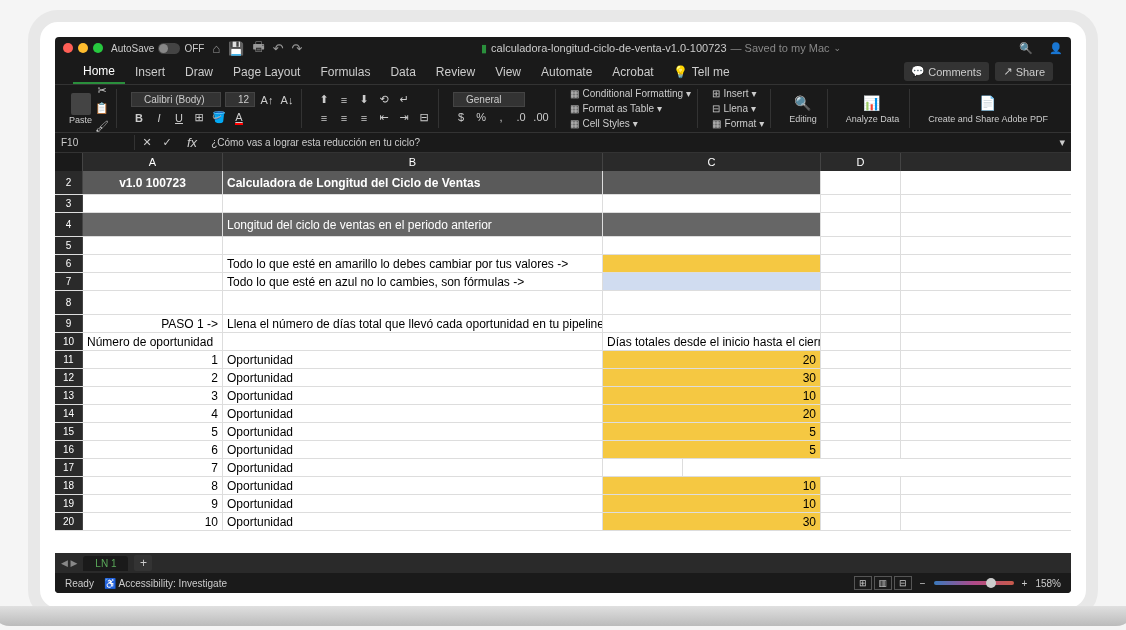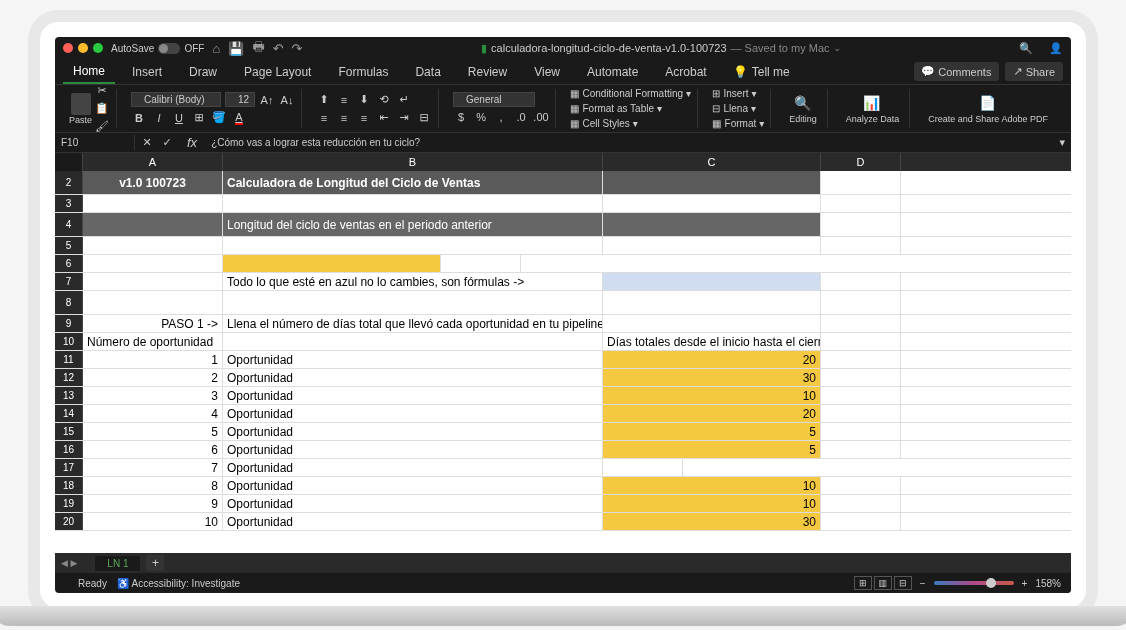--- a/index.html
+++ b/index.html
@@ -9,21 +9,21 @@
 .titlebar { display:flex; align-items:center; height:22px; padding:0 8px; gap:8px; }
 .dots { display:flex; gap:5px; }
 .dot { width:10px; height:10px; border-radius:50%; }
 .autosave { display:flex; align-items:center; gap:4px; font-size:10px; }
 .toggle { width:22px; height:11px; background:#444; border-radius:6px; position:relative; }
 .toggle::after { content:''; position:absolute; left:1px; top:1px; width:9px; height:9px; background:#888; border-radius:50%; }
 .qat { display:flex; gap:8px; align-items:center; }
 .qat span { font-size:13px; color:#999; }
 .filename { flex:1; text-align:center; font-size:11px; color:#ccc; display:flex; align-items:center; justify-content:center; gap:4px; }
 .filename .saved { color:#888; }
-.ribbon-tabs { display:flex; align-items:center; height:26px; padding:0 8px; gap:7px; border-bottom:1px solid #333; }
+.ribbon-tabs { display:flex; align-items:center; height:26px; padding:0 18px; gap:0; border-bottom:1px solid #333; }
 .tab { padding:4px 10px; font-size:12px; cursor:pointer; }
 .tab.active { border-bottom:2px solid #2a8f3c; color:#fff; }
 .ribbon-right { margin-left:auto; display:flex; gap:6px; }
 .btn-r { background:#333; padding:3px 8px; border-radius:3px; font-size:11px; display:flex; align-items:center; gap:3px; }
 .ribbon { display:flex; height:48px; background:#1a1a1a; padding:4px 8px; gap:8px; border-bottom:1px solid #333; align-items:center; }
 .group { display:flex; flex-direction:column; gap:2px; padding:0 6px; border-right:1px solid #333; height:100%; justify-content:center; }
 .group.h { flex-direction:row; align-items:center; }
 .paste { display:flex; flex-direction:column; align-items:center; font-size:9px; }
 .paste-icon { width:20px; height:22px; background:#444; border-radius:2px; }
 .font-row { display:flex; gap:4px; align-items:center; }
@@ -50,23 +50,23 @@
 .cell.b { width:380px; } 
 .cell.c { width:218px; } 
 .cell.c.num { justify-content:flex-end; }
 .cell.d { width:80px; }
 .row.dark .cell { background:#5a5a5a; color:#fff; font-weight:600; }
 .row.gray .cell { background:#666; color:#fff; }
 .yellow { background:#f5c842 !important; }
 .blue { background:#d0dcf0 !important; }
 .sheet-tabs { display:flex; height:20px; background:#2a2a2a; align-items:center; padding:0 6px; gap:6px; }
 .nav-arrows { display:flex; gap:2px; font-size:9px; color:#888; }
-.sheet-tab { background:#1a1a1a; padding:2px 12px; font-size:10px; border-radius:3px 3px 0 0; color:#5aaa5a;margin-left:12px; }
+.sheet-tab { background:#1a1a1a; padding:2px 12px; font-size:10px; border-radius:3px 3px 0 0; color:#5aaa5a; }
 .add-sht { width:18px; height:16px; background:#333; display:flex; align-items:center; justify-content:center; font-size:12px; border-radius:2px; }
-.status { display:flex; height:20px; background:#1a1a1a; align-items:center; padding:0 10px; gap:10px; font-size:10px;margin-left:13px; }
+.status { display:flex; height:20px; background:#1a1a1a; align-items:center; padding:0 10px; gap:10px; font-size:10px; }
 .status .right { margin-left:auto; display:flex; align-items:center; gap:8px; }
 .view-icons { display:flex; gap:2px; }
 .vi { width:18px; height:14px; border:1px solid #555; display:flex; align-items:center; justify-content:center; font-size:9px; }
 .zoom-slider { width:80px; height:4px; background:linear-gradient(90deg,#3a7abd,#b04a8a,#c85a4a); border-radius:2px; position:relative; }
 .zoom-slider::after { content:''; position:absolute; right:18px; top:-3px; width:10px; height:10px; background:#ccc; border-radius:50%; }
 .laptop-base { position:absolute; bottom:-18px; left:-50px; right:-50px; height:20px; background:linear-gradient(#e0e0e0,#bbb); border-radius:0 0 20px 20px; }
 </style>
 </head>
 <body>
 
@@ -160,21 +160,21 @@
     <div class="font-row">
       <span class="icon-btn">≡</span>
       <span class="icon-btn">≡</span>
       <span class="icon-btn">≡</span>
       <span class="icon-btn">⇤</span>
       <span class="icon-btn">⇥</span>
       <span class="icon-btn">⊟</span>
     </div>
   </div>
   <div class="group">
-    <div class="sel" style="width:82px">General</div>
+    <div class="sel" style="width:72px">General</div>
     <div class="font-row">
       <span class="icon-btn">$</span>
       <span class="icon-btn">%</span>
       <span class="icon-btn">,</span>
       <span class="icon-btn">.0</span>
       <span class="icon-btn">.00</span>
     </div>
   </div>
   <div class="group">
     <div class="menu-item">▦ <span>Conditional Formatting</span> ▾</div>
@@ -250,20 +250,21 @@
     <div class="row">
       <div class="rh">5</div>
       <div class="cell a"></div>
             <div class="cell b"></div>
             <div class="cell c"></div>
             <div class="cell d"></div>
     </div>
     <div class="row">
       <div class="rh">6</div>
       <div class="cell a"></div>
+      <div class="cell b">Todo lo que esté en amarillo lo debes cambiar por tus valores -&gt;</div>
       <div class="cell c yellow"></div>
       <div class="cell d"></div>
     </div>
     <div class="row">
       <div class="rh">7</div>
       <div class="cell a"></div>
       <div class="cell b">Todo lo que esté en azul no lo cambies, son fórmulas -&gt;</div>
       <div class="cell c blue"></div>
       <div class="cell d"></div>
     </div>

